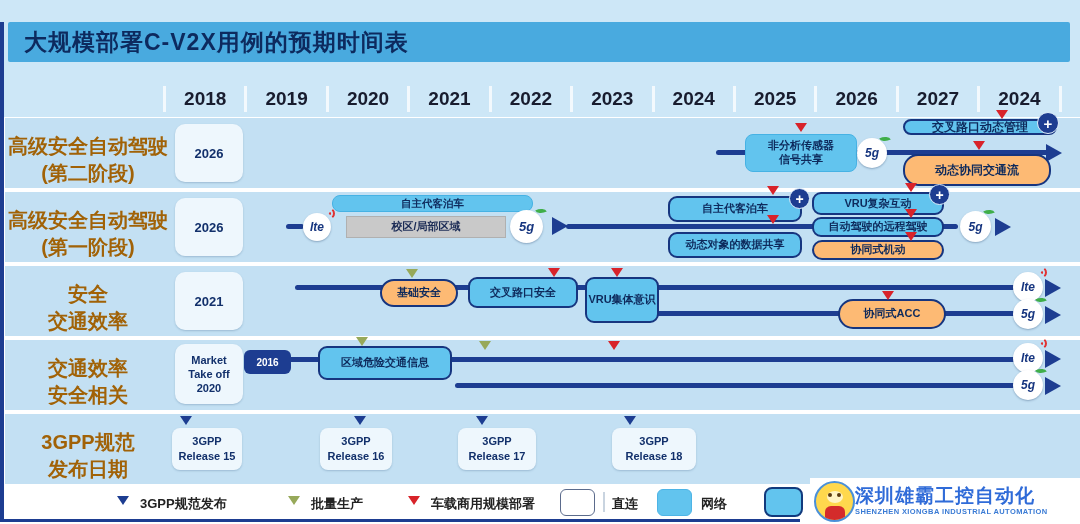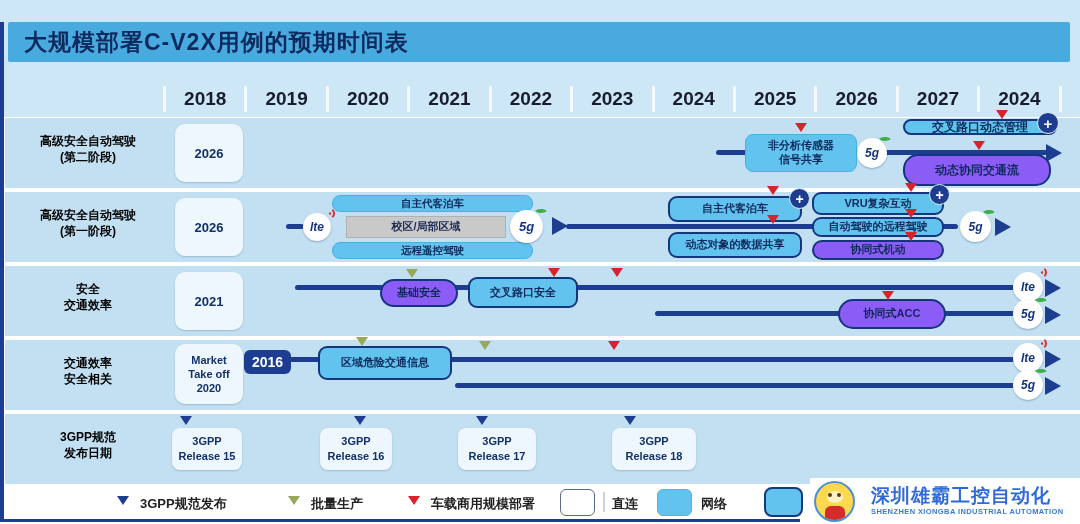--- a/index.html
+++ b/index.html
@@ -9,31 +9,31 @@
   .topband{left:0;top:0;width:1080px;height:117px;background:#cde7f7;}
   .leftstrip{left:0;top:22px;width:4px;height:499px;background:#1d3d91;}
   .titlebar{left:8px;top:22px;width:1062px;height:40px;background:#49aadf;border-radius:2px;
             display:flex;align-items:center;padding-left:16px;box-sizing:border-box;}
   .titlebar span{font-size:23px;font-weight:bold;color:#0d2a5e;letter-spacing:1px;}
   .years{left:163px;top:86px;width:980px;height:26px;display:flex;}
   .years span{flex:1;text-align:center;font-size:19px;font-weight:bold;color:#181c2e;
               border-left:3px solid rgba(255,255,255,.75);line-height:26px;}
   .years span:last-child{border-right:3px solid rgba(255,255,255,.75);}
   .panel{left:5px;width:1075px;height:70px;background:#c3e0f3;}
-  .rowlabel{left:8px;width:160px;text-align:center;font-size:12px;font-weight:bold;color:#000000;white-space:pre-line;line-height:1.35;}
+  .rowlabel{left:8px;width:160px;text-align:center;font-size:20px;font-weight:bold;color:#a16207;white-space:pre-line;line-height:1.35;}
   .soft{background:#eef7fd;border-radius:10px;box-shadow:0 1px 2px rgba(40,80,120,.25);
         display:flex;align-items:center;justify-content:center;font-weight:bold;color:#12306b;text-align:center;white-space:pre-line;}
   .line{background:#1d3d91;height:5px;border-radius:3px;z-index:1;}
   .ah{width:0;height:0;border-top:9px solid transparent;border-bottom:9px solid transparent;
       border-left:16px solid #1d3d91;z-index:1;}
   .box{display:flex;align-items:center;justify-content:center;text-align:center;
        box-sizing:border-box;white-space:pre-line;z-index:2;font-weight:bold;color:#0e2a5c;line-height:1.25;}
   .cyan{background:#62c4ee;border:1px solid #46b2e4;border-radius:8px;}
   .cyanb{background:#62c4ee;border:2px solid #16357f;border-radius:9px;}
-  .white{background:#8b5cf6;border:2px solid #16357f;border-radius:15px;}
+  .white{background:#fdba74;border:2px solid #16357f;border-radius:15px;}
   .gray{background:#c9c9c9;border:1px solid #b0b0b0;border-radius:0;color:#1b2b55;}
   .tri{width:0;height:0;border:6px solid transparent;border-top:9px solid var(--c,#d8232a);border-bottom:none;z-index:3;}
   .circ{background:#fff;border-radius:50%;z-index:4;display:flex;align-items:center;justify-content:center;
         box-shadow:0 1px 2px rgba(30,60,100,.35);font-weight:bold;color:#16357f;font-style:italic;}
   .leaf{position:absolute;top:-2px;right:-3px;width:10px;height:6px;background:#3fae49;
         border-radius:0 100% 0 100%;transform:rotate(-25deg);}
   .sig{position:absolute;top:-6px;right:-4px;width:13px;height:13px;transform:rotate(45deg);}
   .sig::before{content:"";position:absolute;inset:0;border:2px solid #e03131;border-radius:50%;
         clip-path:polygon(50% 0,100% 0,100% 50%,50% 50%);}
   .sig::after{content:"";position:absolute;inset:4px;border:2px solid #e03131;border-radius:50%;
@@ -125,21 +125,20 @@
   <div class="abs tri" style="left:973px;top:141px;--c:#d8232a"></div>
   <div class="abs box white" style="left:903px;top:154px;width:148px;height:32px;font-size:12px">动态协同交通流</div>
 
   <div class="abs line" style="left:286px;top:224px;width:18px"></div>
   <div class="abs circ" style="left:303px;top:213px;width:28px;height:28px;font-size:12px">
       <span>lte</span>
       <i class="sig"></i>
     </div>
   <div class="abs box cyan" style="left:332px;top:195px;width:201px;height:17px;font-size:10.5px">自主代客泊车</div>
   <div class="abs box gray" style="left:346px;top:216px;width:160px;height:22px;font-size:11px">校区/局部区域</div>
-  <div class="abs box cyan" style="left:332px;top:242px;width:201px;height:17px;font-size:10.5px">远程遥控驾驶</div>
   <div class="abs circ" style="left:510px;top:210px;width:33px;height:33px;font-size:13px">
       <span>5g</span>
       <i class="leaf"></i>
     </div>
   <div class="abs ah" style="left:552px;top:217px"></div>
   <div class="abs line" style="left:566px;top:224px;width:392px"></div>
   <div class="abs tri" style="left:767px;top:186px;--c:#d8232a"></div>
   <div class="abs box cyanb" style="left:668px;top:196px;width:134px;height:26px;font-size:11px">自主代客泊车</div>
   <div class="abs plus" style="left:789px;top:188px;width:21px;height:21px;font-size:14px">
       <span>+</span>
@@ -160,36 +159,37 @@
       <i class="leaf"></i>
     </div>
   <div class="abs ah" style="left:995px;top:218px"></div>
 
   <div class="abs line" style="left:295px;top:285px;width:720px"></div>
   <div class="abs tri" style="left:406px;top:269px;--c:#97a95a"></div>
   <div class="abs box white" style="left:380px;top:279px;width:78px;height:28px;font-size:11px">基础安全</div>
   <div class="abs tri" style="left:548px;top:268px;--c:#d8232a"></div>
   <div class="abs box cyanb" style="left:468px;top:277px;width:110px;height:31px;font-size:11px">交叉路口安全</div>
   <div class="abs tri" style="left:611px;top:268px;--c:#d8232a"></div>
+  <div class="abs box cyanb" style="left:585px;top:277px;width:74px;height:46px;font-size:11px">VRU集体意识</div>
   <div class="abs line" style="left:655px;top:311px;width:360px"></div>
   <div class="abs tri" style="left:882px;top:291px;--c:#d8232a"></div>
   <div class="abs box white" style="left:838px;top:299px;width:108px;height:30px;font-size:11px">协同式ACC</div>
   <div class="abs circ" style="left:1013px;top:272px;width:30px;height:30px;font-size:12px">
       <span>lte</span>
       <i class="sig"></i>
     </div>
   <div class="abs ah" style="left:1045px;top:279px"></div>
   <div class="abs circ" style="left:1013px;top:299px;width:30px;height:30px;font-size:12px">
       <span>5g</span>
       <i class="leaf"></i>
     </div>
   <div class="abs ah" style="left:1045px;top:306px"></div>
 
   <div class="abs line" style="left:288px;top:357px;width:727px"></div>
-  <div class="abs pill" style="left:244px;top:350px;width:47px;height:24px;font-size:14px">2016</div>
+  <div class="abs pill" style="left:244px;top:350px;width:47px;height:24px;font-size:10px">2016</div>
   <div class="abs tri" style="left:356px;top:337px;--c:#97a95a"></div>
   <div class="abs box cyanb" style="left:318px;top:346px;width:134px;height:34px;font-size:11px">区域危险交通信息</div>
   <div class="abs tri" style="left:479px;top:341px;--c:#97a95a"></div>
   <div class="abs tri" style="left:608px;top:341px;--c:#d8232a"></div>
   <div class="abs line" style="left:455px;top:383px;width:560px"></div>
   <div class="abs circ" style="left:1013px;top:343px;width:30px;height:30px;font-size:12px">
       <span>lte</span>
       <i class="sig"></i>
     </div>
   <div class="abs ah" style="left:1045px;top:350px"></div>
@@ -225,19 +225,19 @@
   <div class="abs legtxt" style="left:701px;top:495px">网络</div>
   <div class="abs sw" style="left:764px;top:487px;width:39px;height:30px;background:#62c4ee;border:2.5px solid #123a7d;border-radius:8px"></div>
   <div class="abs legtxt" style="left:812px;top:495px;opacity:.3">直连和网络</div>
 
   <div class="abs botline"></div>
 
   <div class="abs logo">
     <div class="bear">
         <i></i>
       </div>
-    <div style="margin-left:16px">
+    <div style="margin-left:0">
       <div class="lname">深圳雄霸工控自动化</div>
       <div class="lsub">SHENZHEN XIONGBA INDUSTRIAL AUTOMATION</div>
     </div>
   </div>
 
 </div>
 
 </body></html>

